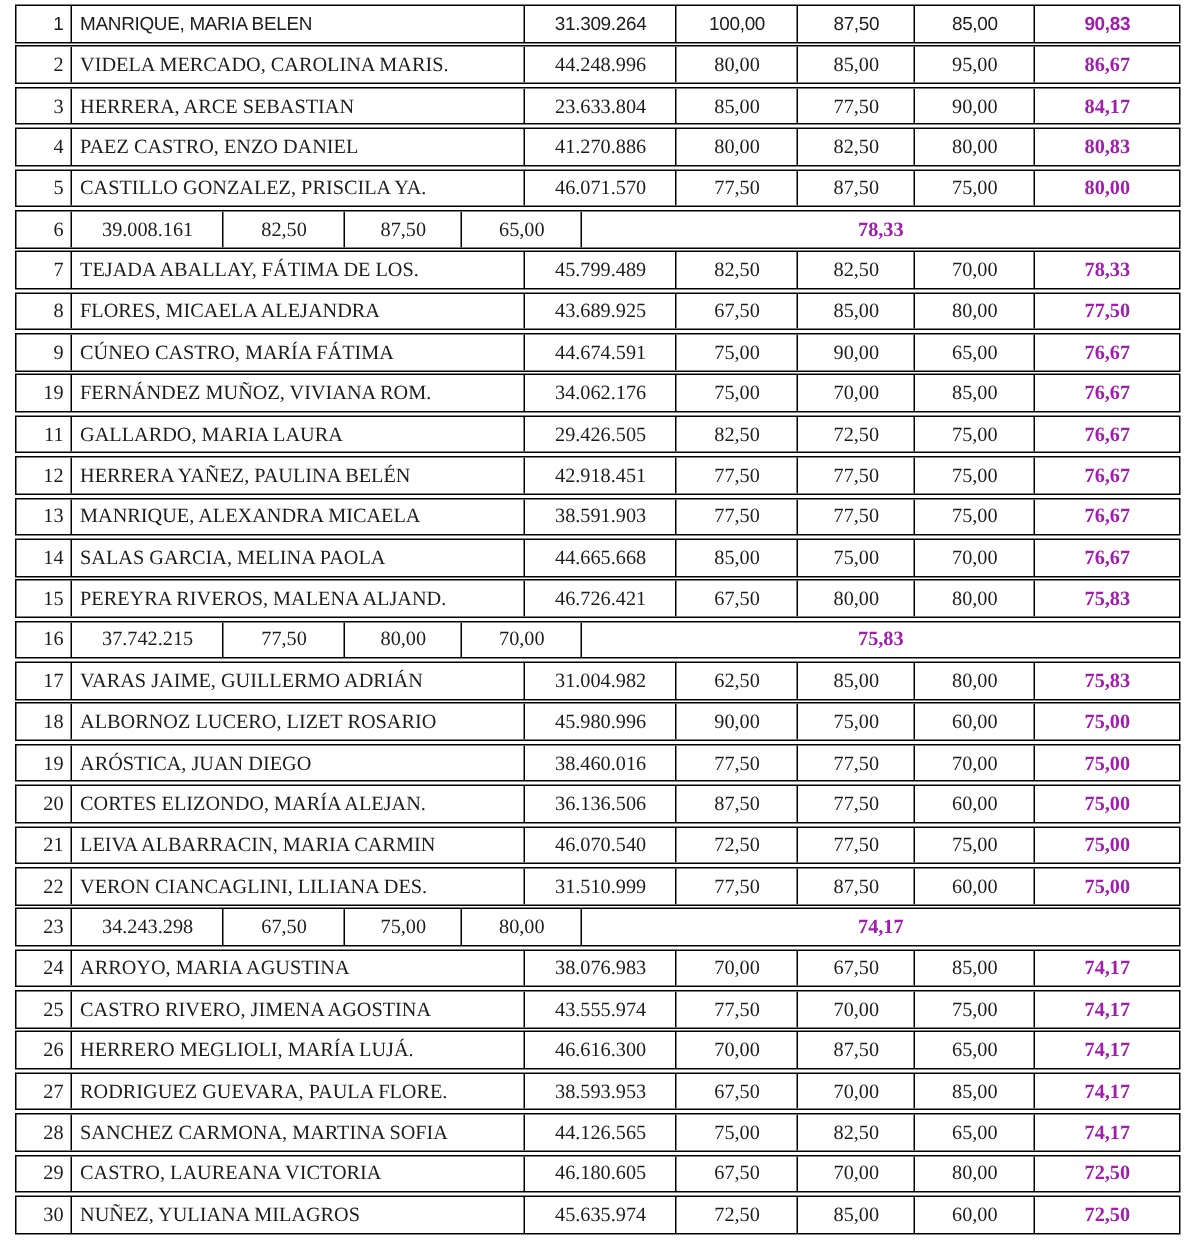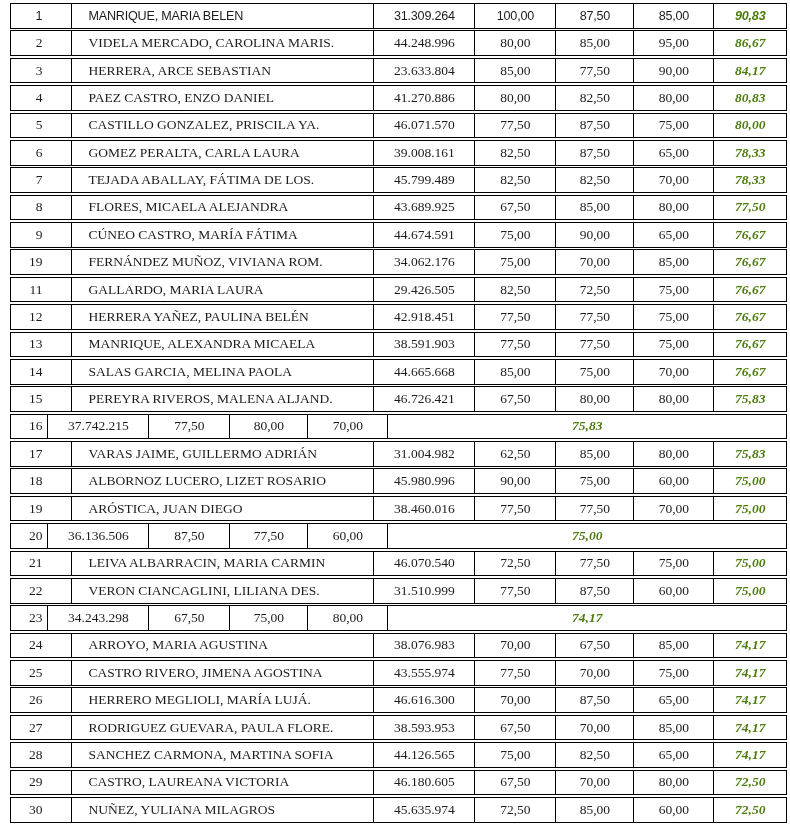--- a/index.html
+++ b/index.html
@@ -33,26 +33,26 @@
     letter-spacing: -0.2px;
   }
   .cell {
     display: flex;
     align-items: center;
     box-sizing: border-box;
     overflow: hidden;
   }
   .cell + .cell { border-left: 1.6px solid #000000; }
   .c-rank  { width: 36.4px; justify-content: flex-end; padding-right: 5px; }
-  .c-name  { width: 302px; padding-left: 16px; margin-left: 24px; }
+  .c-name  { width: 302px; padding-left: 5px; }
   .c-dni   { width: 101px; justify-content: center; }
   .c-s1    { width: 81px;  justify-content: center; }
   .c-s2    { width: 78px;  justify-content: center; }
   .c-s3    { width: 80px;  justify-content: center; }
-  .c-final { flex: 1; justify-content: center; font-weight: bold; color: #4d7c0f; font-style: italic; }
+  .c-final { flex: 1; justify-content: center; font-weight: bold; color: #a21caf; }
 </style>
 </head>
 <body>
 
 <div class="doc">
   <div class="rank-table" id="rank-table">
   <div class="row first">
     <div class="cell c-rank">1</div>
     <div class="cell c-name">MANRIQUE, MARIA BELEN</div>
     <div class="cell c-dni">31.309.264</div>
@@ -97,21 +97,20 @@
     <div class="cell c-name">CASTILLO GONZALEZ, PRISCILA YA.</div>
     <div class="cell c-dni">46.071.570</div>
     <div class="cell c-s1">77,50</div>
     <div class="cell c-s2">87,50</div>
     <div class="cell c-s3">75,00</div>
     <div class="cell c-final">80,00</div>
   </div>
 
   <div class="row">
     <div class="cell c-rank">6</div>
-    <div class="cell c-name">GOMEZ PERALTA, CARLA LAURA</div>
     <div class="cell c-dni">39.008.161</div>
     <div class="cell c-s1">82,50</div>
     <div class="cell c-s2">87,50</div>
     <div class="cell c-s3">65,00</div>
     <div class="cell c-final">78,33</div>
   </div>
 
   <div class="row">
     <div class="cell c-rank">7</div>
     <div class="cell c-name">TEJADA ABALLAY, FÁTIMA DE LOS.</div>
@@ -236,20 +235,21 @@
     <div class="cell c-name">ARÓSTICA, JUAN DIEGO</div>
     <div class="cell c-dni">38.460.016</div>
     <div class="cell c-s1">77,50</div>
     <div class="cell c-s2">77,50</div>
     <div class="cell c-s3">70,00</div>
     <div class="cell c-final">75,00</div>
   </div>
 
   <div class="row">
     <div class="cell c-rank">20</div>
+    <div class="cell c-name">CORTES ELIZONDO, MARÍA ALEJAN.</div>
     <div class="cell c-dni">36.136.506</div>
     <div class="cell c-s1">87,50</div>
     <div class="cell c-s2">77,50</div>
     <div class="cell c-s3">60,00</div>
     <div class="cell c-final">75,00</div>
   </div>
 
   <div class="row">
     <div class="cell c-rank">21</div>
     <div class="cell c-name">LEIVA ALBARRACIN, MARIA CARMIN</div>

